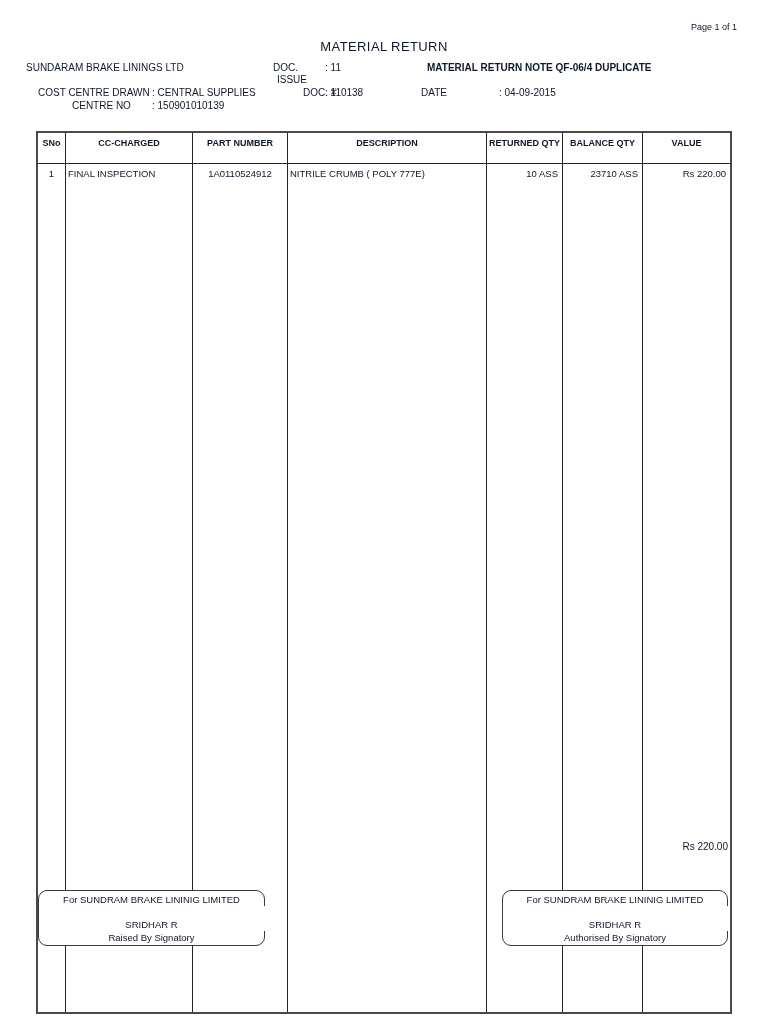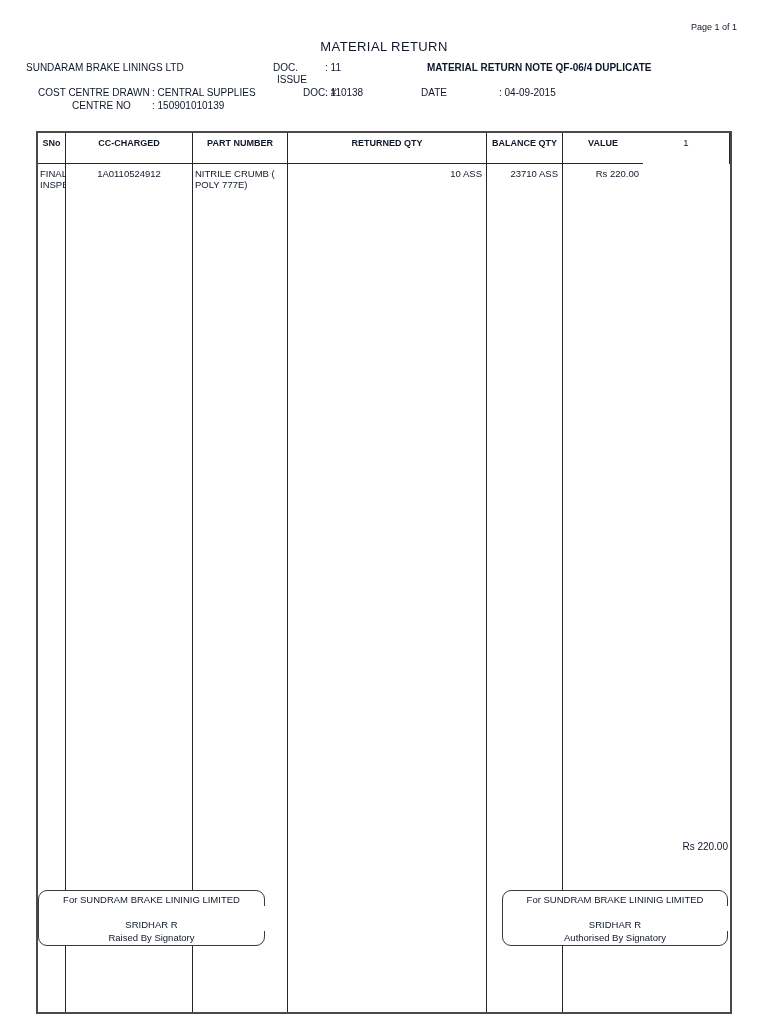--- a/index.html
+++ b/index.html
@@ -118,20 +118,21 @@
   <div class="abs hdr" style="left:467px; top:87px;margin-left:32px;">: 04-09-2015</div>
 
   <div class="abs hdr" style="left:72px; top:100px;">CENTRE NO</div>
   <div class="abs hdr" style="left:152px; top:100px;">: 150901010139</div>
 
   <div class="mr-table">
 
     <div class="th">SNo</div>
     <div class="th">CC-CHARGED</div>
     <div class="th">PART NUMBER</div>
+    <div class="th">DESCRIPTION</div>
     <div class="th">RETURNED QTY</div>
     <div class="th">BALANCE QTY</div>
     <div class="th last">VALUE</div>
 
     <div class="td ta-c">1</div>
     <div class="td ta-l">FINAL INSPECTION</div>
     <div class="td ta-c">1A0110524912</div>
     <div class="td ta-l">NITRILE CRUMB ( POLY 777E)</div>
     <div class="td ta-r">10 ASS</div>
     <div class="td ta-r">23710 ASS</div>

